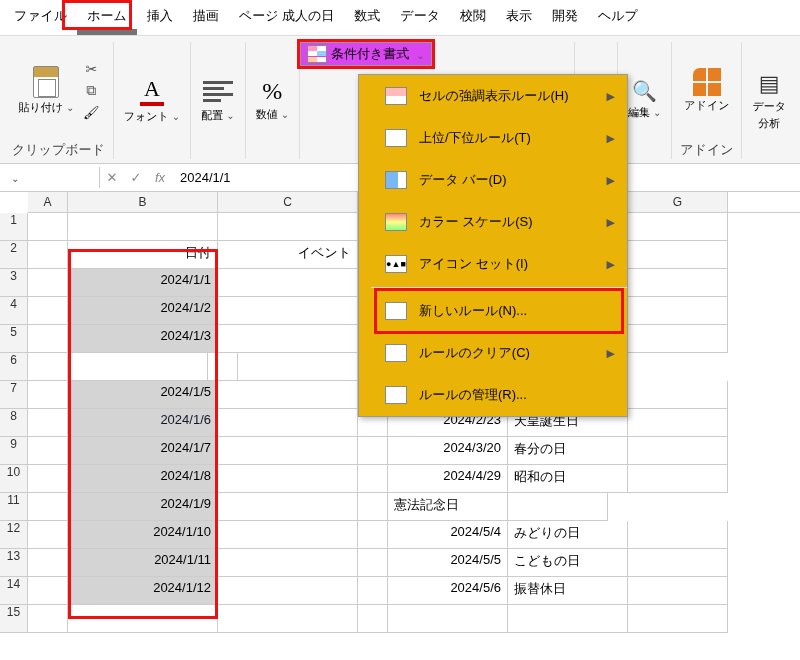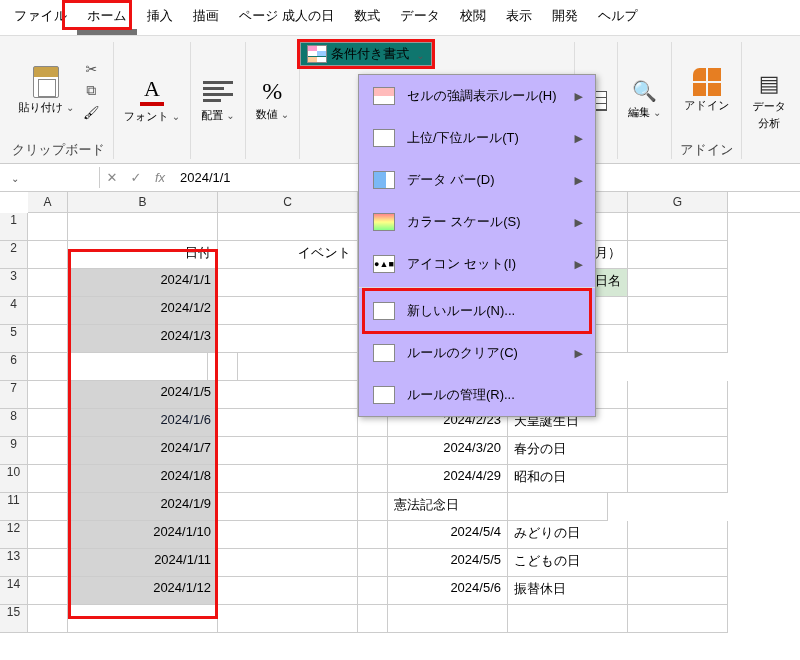--- a/index.html
+++ b/index.html
@@ -37,21 +37,21 @@
 .ico-align span:nth-child(1){width:100%} .ico-align span:nth-child(2){width:70%} .ico-align span:nth-child(3){width:100%} .ico-align span:nth-child(4){width:60%}
 .ico-percent { font-size: 24px; font-family: serif; }
 .ico-cf { width:20px; height:18px; border:1px solid #888; background: linear-gradient(90deg,#f9c 50%,#fff 50%) top/100% 33% no-repeat, linear-gradient(90deg,#fff 50%,#9cf 50%) center/100% 33% no-repeat, linear-gradient(90deg,#fc9 50%,#fff 50%) bottom/100% 33% no-repeat; }
 .ico-addin { width:28px; height:28px; display:grid; grid-template-columns:1fr 1fr; gap:2px; }
 .ico-addin span { background:#e67e22; }
 .ico-addin span:nth-child(1){background:#e67e22;border-radius:50% 0 0 0;}
 .ico-data::before { content:"▤"; font-size:22px; color:#333; }
 .ico-grid { width:22px; height:20px; border:1px solid #555; background: repeating-linear-gradient(#fff,#fff 5px,#555 5px,#555 6px), repeating-linear-gradient(90deg,transparent,transparent 6px,#555 6px,#555 7px); }
 
 
-.cf-btn { border:1px solid #999; background:#0f766e; padding:2px 6px; display:flex; align-items:center; gap:4px; cursor:pointer; position:relative; }
+.cf-btn { border:1px solid #999; background:#d946ef; padding:2px 6px; display:flex; align-items:center; gap:4px; cursor:pointer; position:relative; }
 .cf-wrap { position:absolute; left:352px; top:6px; }
 .cf-hl { position:absolute; left:-4px; top:-4px; right:-4px; bottom:-4px; border:3px solid #e11; pointer-events:none; }
 
 
 .fbar-row { display:flex; align-items:center; border-bottom:1px solid #ccc; height:28px; }
 .namebox { width:100px; padding:3px 16px 3px 8px; border-right:1px solid #ccc; }
 .fb-btn { width:24px; text-align:center; color:#888; cursor:pointer; }
 .fx { font-style: italic; }
 .formula-input { flex:1; padding:3px 8px; }
 
@@ -67,21 +67,21 @@
 .cell.c { text-align:right; }
 .sel { background:#d4d4d4; }
 .hdr-cell { text-align:center; background:#fff; }
 .hdr-green { background:#d5e8d4; }
 .saturday { color:#0f172a; }
 
 
 .sel-box { position:absolute; left:68px; top:57px; width:150px; height:370px; border:3px solid #e11; pointer-events:none; }
 
 
-.dropdown { position:absolute; left:358px; top:74px; width:238px; background:#c4b5fd; border:1px solid #999; box-shadow:2px 2px 6px rgba(0,0,0,.3); z-index:10; }
+.dropdown { position:absolute; left:358px; top:74px; width:270px; background:#eab308; border:1px solid #999; box-shadow:2px 2px 6px rgba(0,0,0,.3); z-index:10;padding-left:12px; }
 .dd-item { display:flex; align-items:center; gap:10px; padding:10px 12px; cursor:pointer; position:relative; }
 .dd-sep { border-top:1px solid #ddd; margin:2px 0; }
 .dd-arrow { margin-left:auto; color:#555; font-size:11px; }
 .dd-ico { width:26px; height:22px; display:flex; align-items:center; justify-content:center; }
 .dd-ico .box { width:22px; height:18px; border:1px solid #888; background:#fff; position:relative; }
 .newrule-hl { position:absolute; left:3px; right:3px; top:-2px; bottom:-2px; border:3px solid #e11; pointer-events:none; }
 
 
 .chev::after { content:"⌄"; font-size:10px; color:#555; margin-left:3px; }
 </style>

